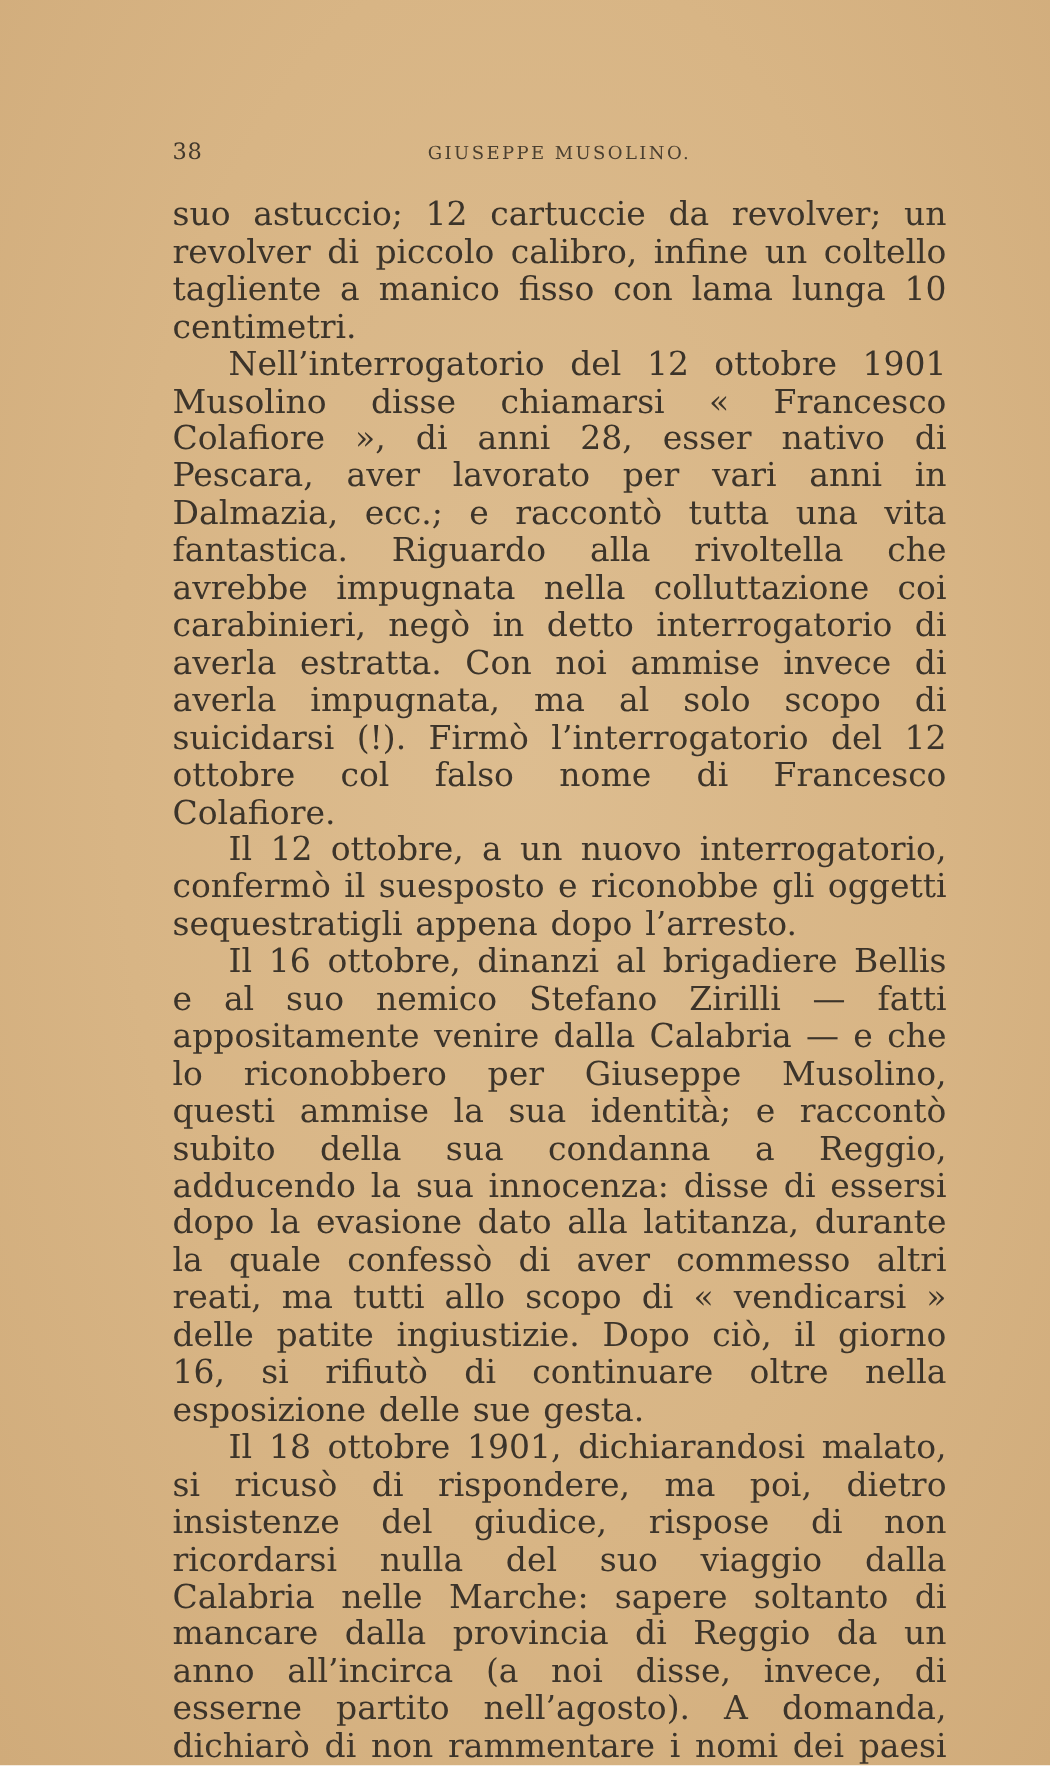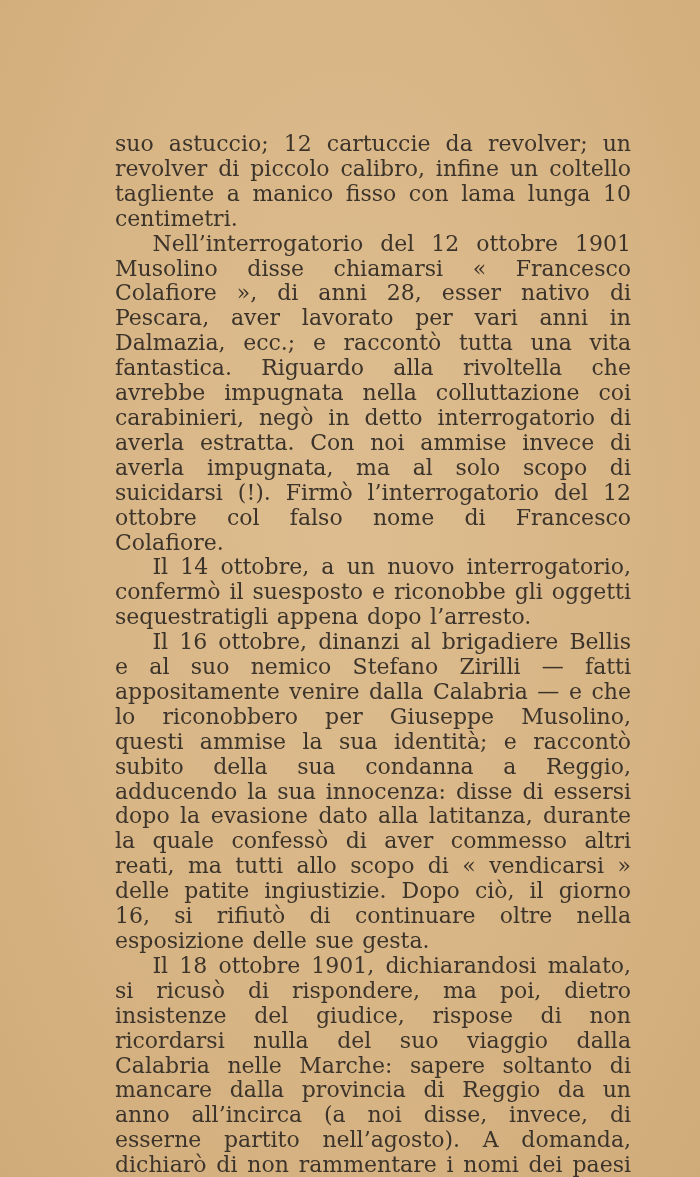--- a/index.html
+++ b/index.html
@@ -60,22 +60,26 @@
   }
   .para.no-indent {
     text-indent: 0;
   }
 </style>
 </head>
 <body>
 
 <div class="page">
 
+  <header class="page-header">
+    <span class="page-number">38</span>
+    <span class="running-header">GIUSEPPE MUSOLINO.</span>
+  </header>
 
   <main class="body-text">
     <p class="para no-indent">suo astuccio; 12 cartuccie da revolver; un revolver di piccolo calibro, infine un coltello tagliente a manico fisso con lama lunga 10 centimetri.</p>
     <p class="para">Nell’interrogatorio del 12 ottobre 1901 Musolino disse chiamarsi « Francesco Colafiore », di anni 28, esser nativo di Pescara, aver lavorato per vari anni in Dalmazia, ecc.; e raccontò tutta una vita fantastica. Riguardo alla rivoltella che avrebbe impugnata nella colluttazione coi carabinieri, negò in detto interrogatorio di averla estratta. Con noi ammise invece di averla impugnata, ma al solo scopo di suicidarsi (!). Firmò l’interrogatorio del 12 ottobre col falso nome di Francesco Colafiore.</p>
-    <p class="para">Il 14 ottobre, a un nuovo interrogatorio, confermò il suesposto e riconobbe gli oggetti sequestratigli appena dopo l’arresto.</p>
+    <p class="para">Il 12 ottobre, a un nuovo interrogatorio, confermò il suesposto e riconobbe gli oggetti sequestratigli appena dopo l’arresto.</p>
     <p class="para">Il 16 ottobre, dinanzi al brigadiere Bellis e al suo nemico Stefano Zirilli — fatti appositamente venire dalla Calabria — e che lo riconobbero per Giuseppe Musolino, questi ammise la sua identità; e raccontò subito della sua condanna a Reggio, adducendo la sua innocenza: disse di essersi dopo la evasione dato alla latitanza, durante la quale confessò di aver commesso altri reati, ma tutti allo scopo di « vendicarsi » delle patite ingiustizie. Dopo ciò, il giorno 16, si rifiutò di continuare oltre nella esposizione delle sue gesta.</p>
     <p class="para">Il 18 ottobre 1901, dichiarandosi malato, si ricusò di rispondere, ma poi, dietro insistenze del giudice, rispose di non ricordarsi nulla del suo viaggio dalla Calabria nelle Marche: sapere soltanto di mancare dalla provincia di Reggio da un anno all’incirca (a noi disse, invece, di esserne partito nell’agosto). A domanda, dichiarò di non rammentare i nomi dei paesi e delle persone da lui scritti qua e là nelle carte che gli erano state sequestrate.</p>
   </main>
 
 </div>
 
 </body></html>

